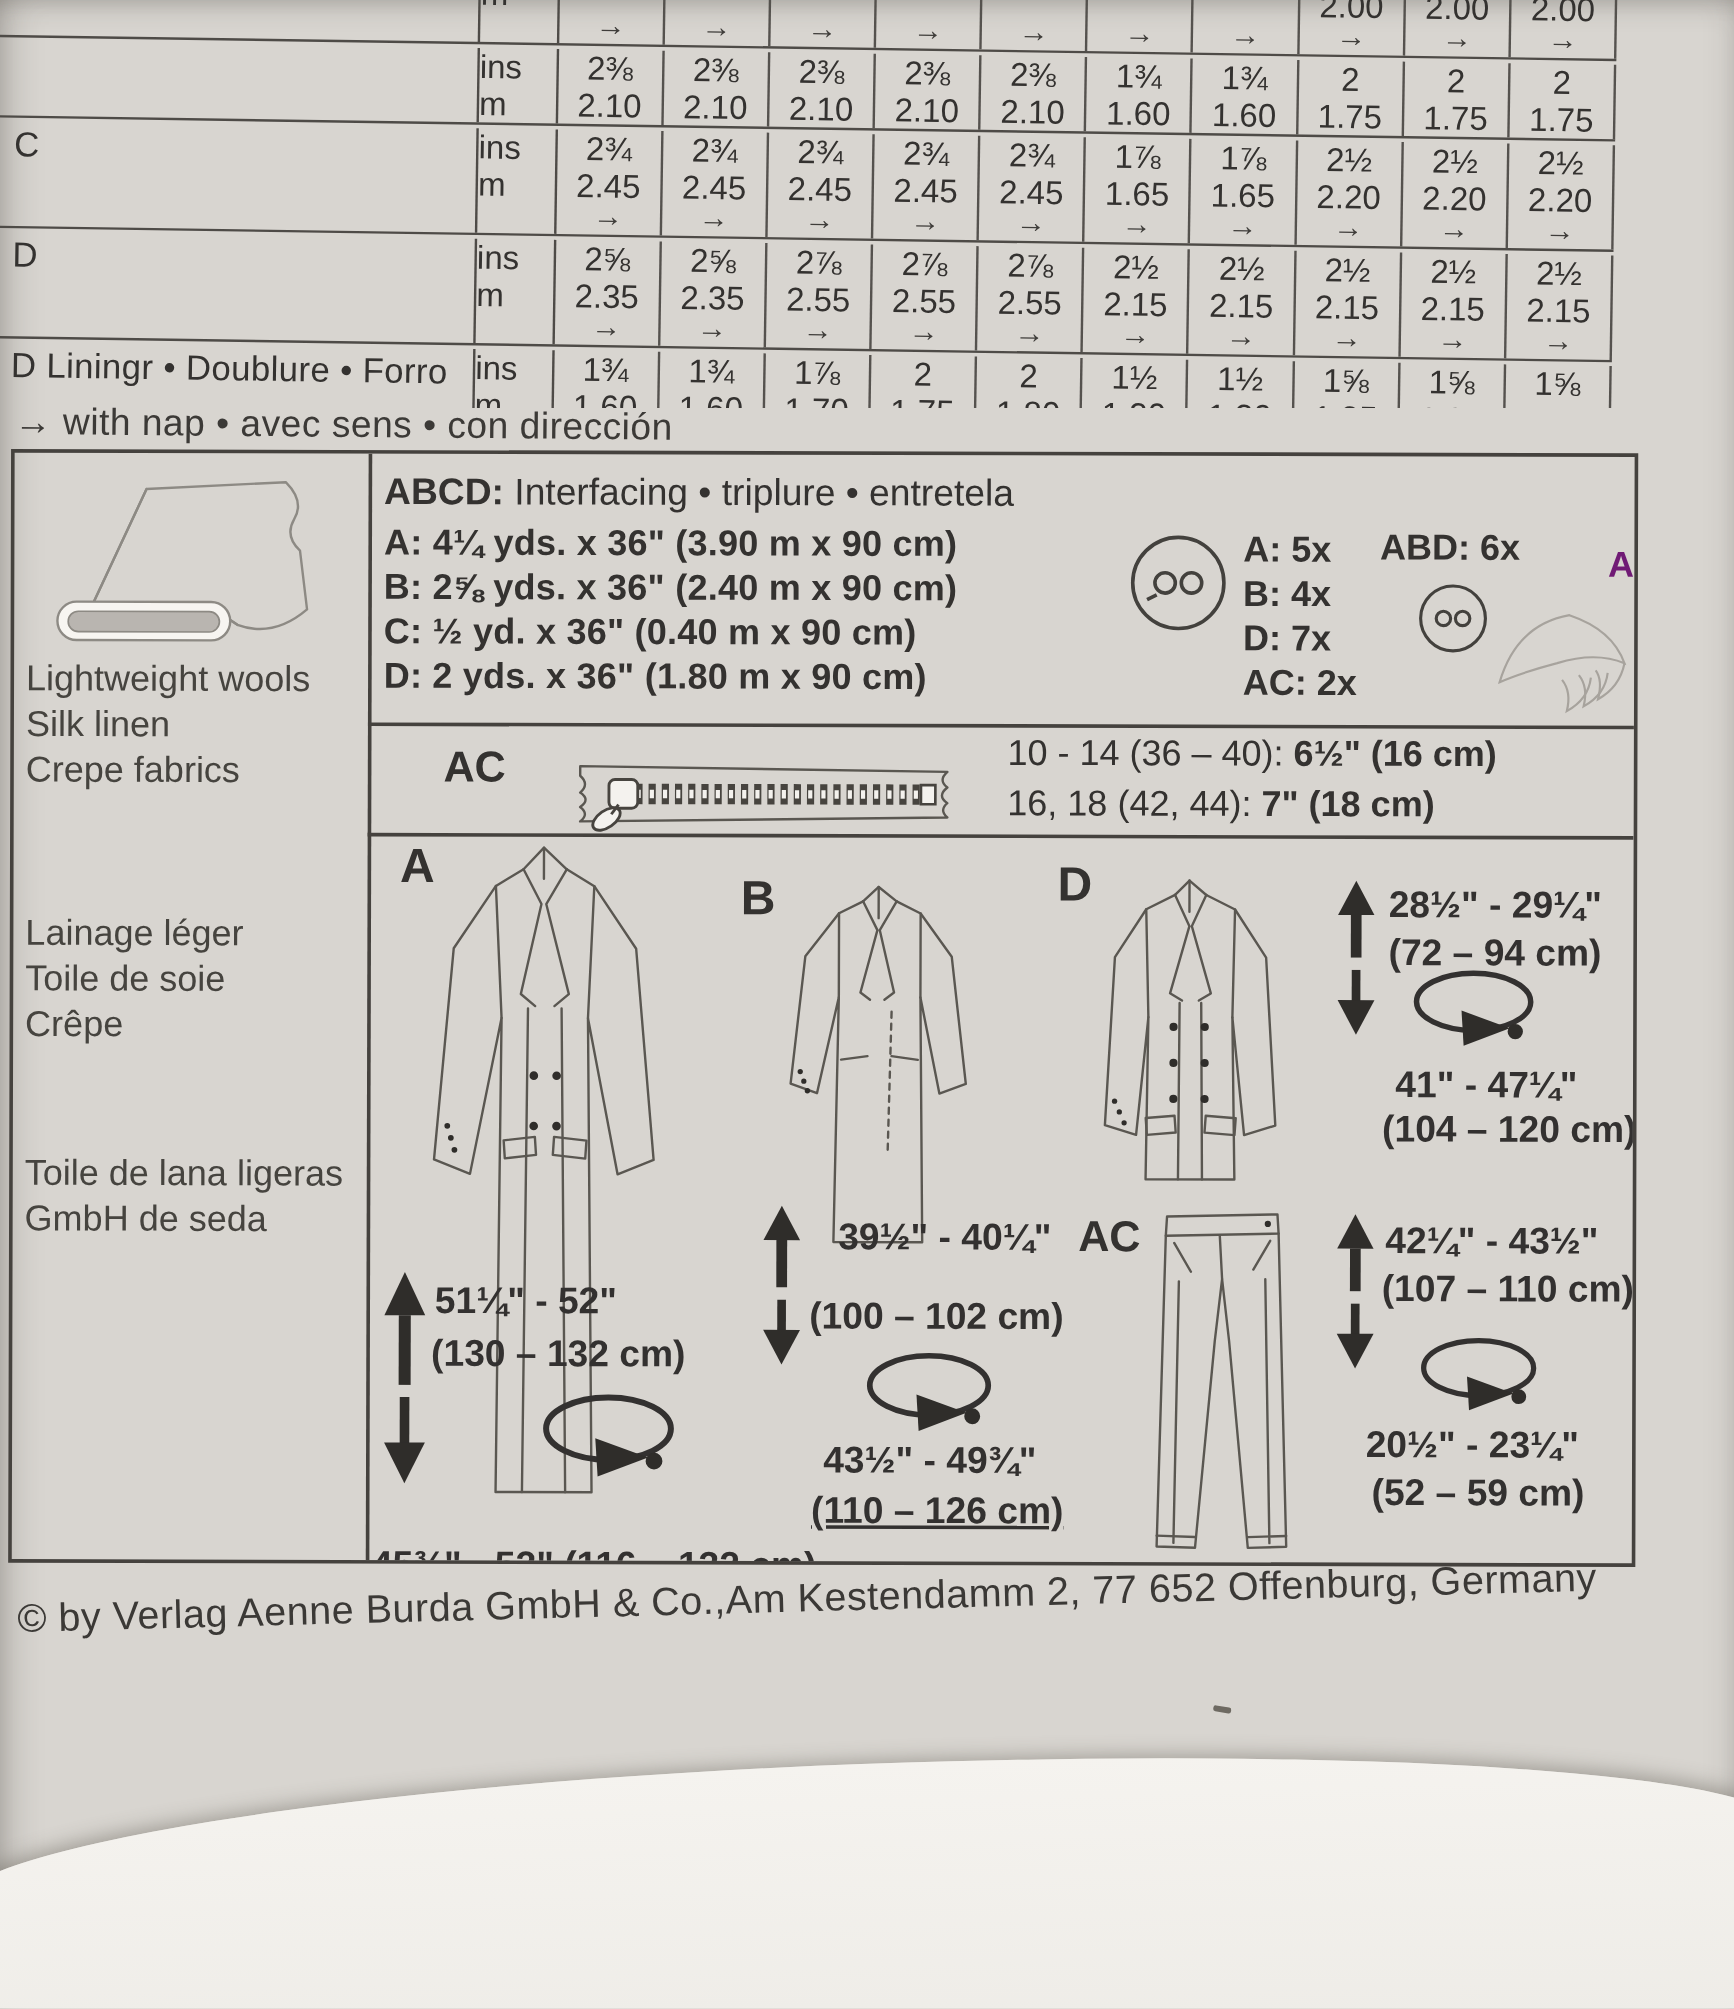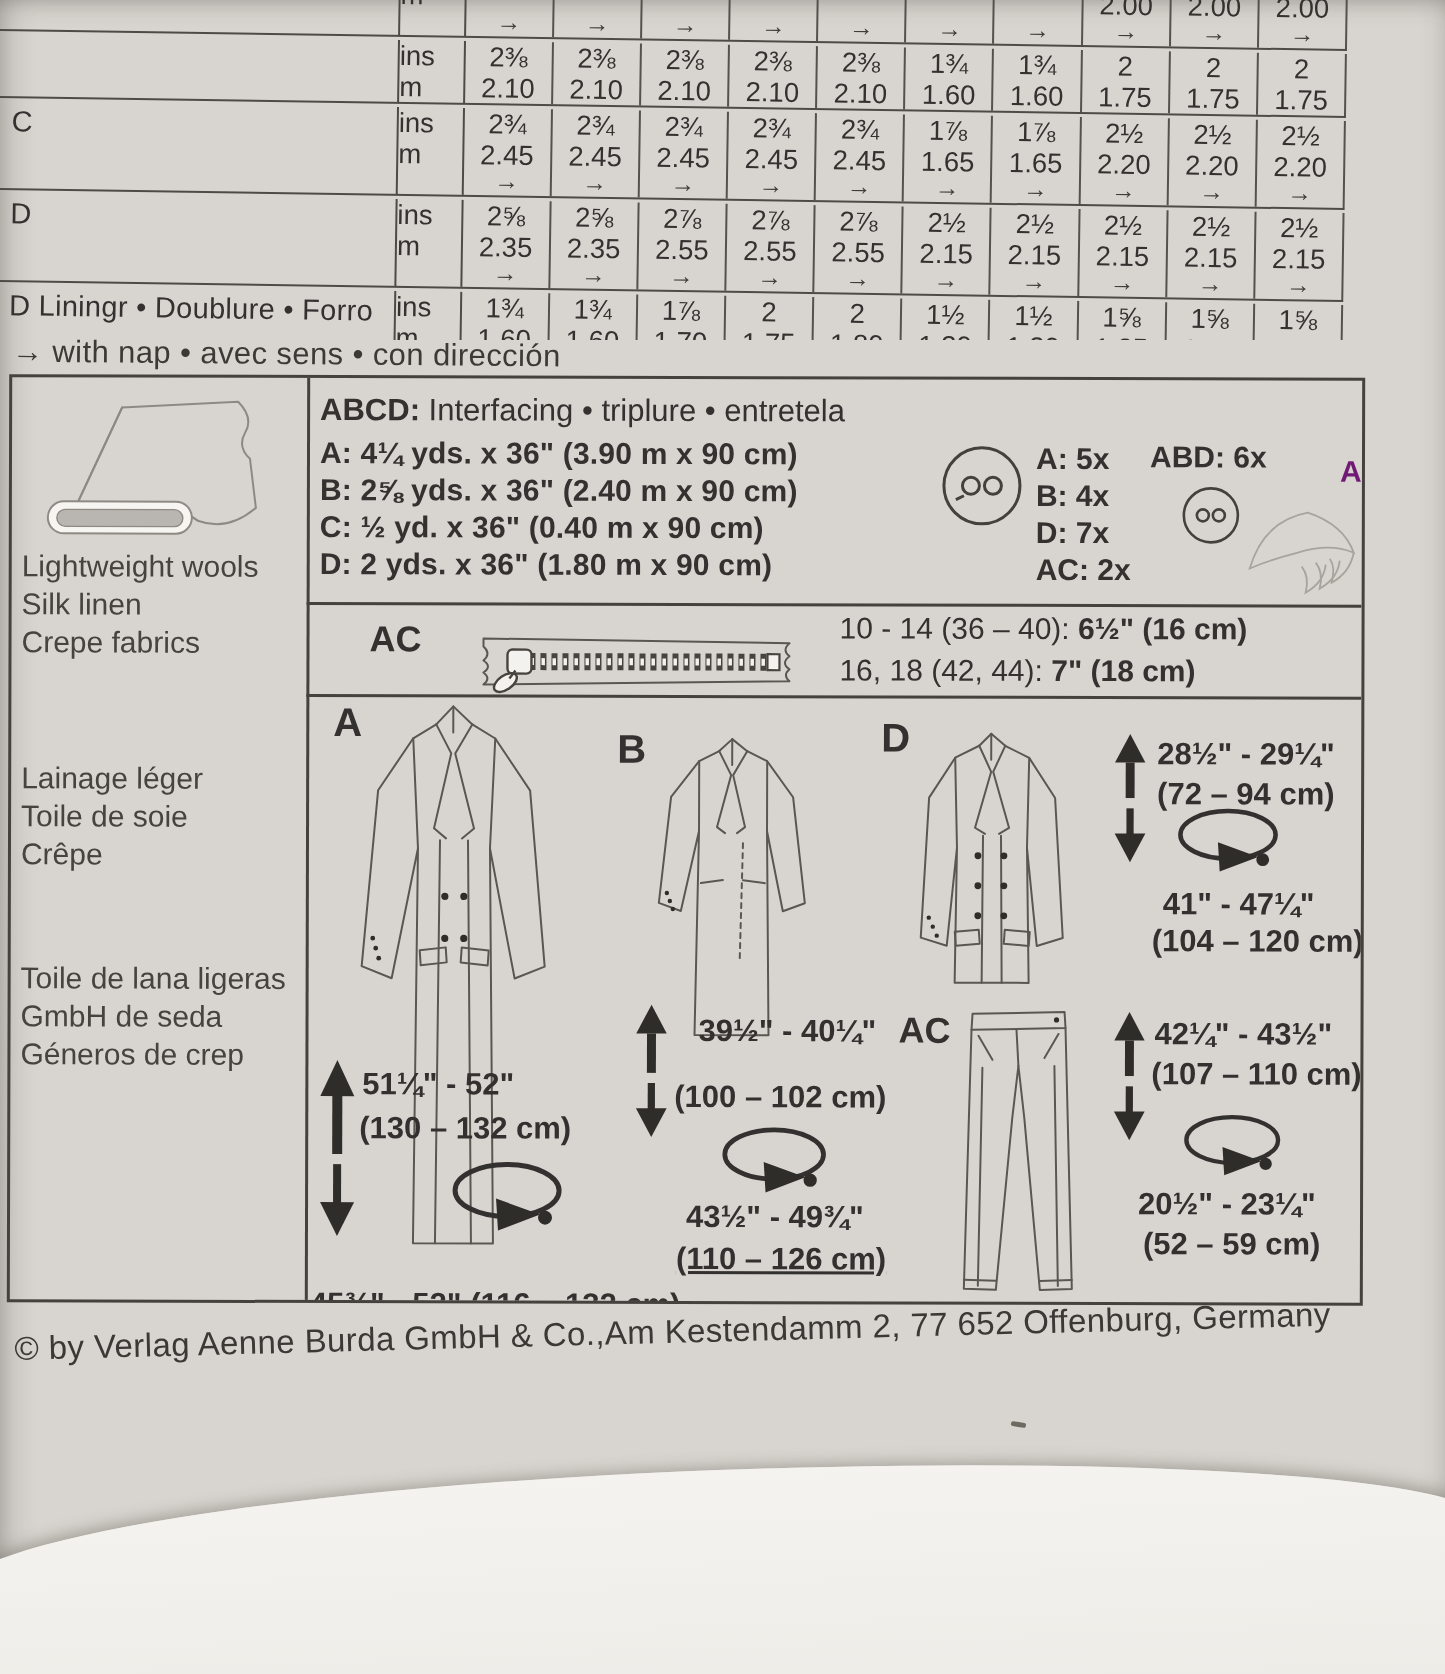--- a/index.html
+++ b/index.html
@@ -363,21 +363,20 @@
       <div>Crepe fabrics</div>
     </div>
     <div id="fab-fr" class="fab-block">
       <div>Lainage léger</div>
       <div>Toile de soie</div>
       <div>Crêpe</div>
     </div>
     <div id="fab-es" class="fab-block">
       <div>Toile de lana ligeras</div>
       <div>GmbH de seda</div>
-      <div>Géneros de crep</div>
     </div>
 
     <div id="interf-head"><b>ABCD:</b><span> Interfacing • triplure • entretela</span></div>
     <div id="if0" class="interf-line">A: 4¼ yds. x 36" (3.90 m x 90 cm)</div>
     <div id="if1" class="interf-line">B: 2⅝ yds. x 36" (2.40 m x 90 cm)</div>
     <div id="if2" class="interf-line">C: ½ yd. x 36" (0.40 m x 90 cm)</div>
     <div id="if3" class="interf-line">D: 2 yds. x 36" (1.80 m x 90 cm)</div>
 
     <svg id="btn-big" width="84" height="84" viewBox="0 0 84 84">
       <circle cx="42" cy="42" r="38" fill="none" stroke="#43413d" stroke-width="3"></circle>

